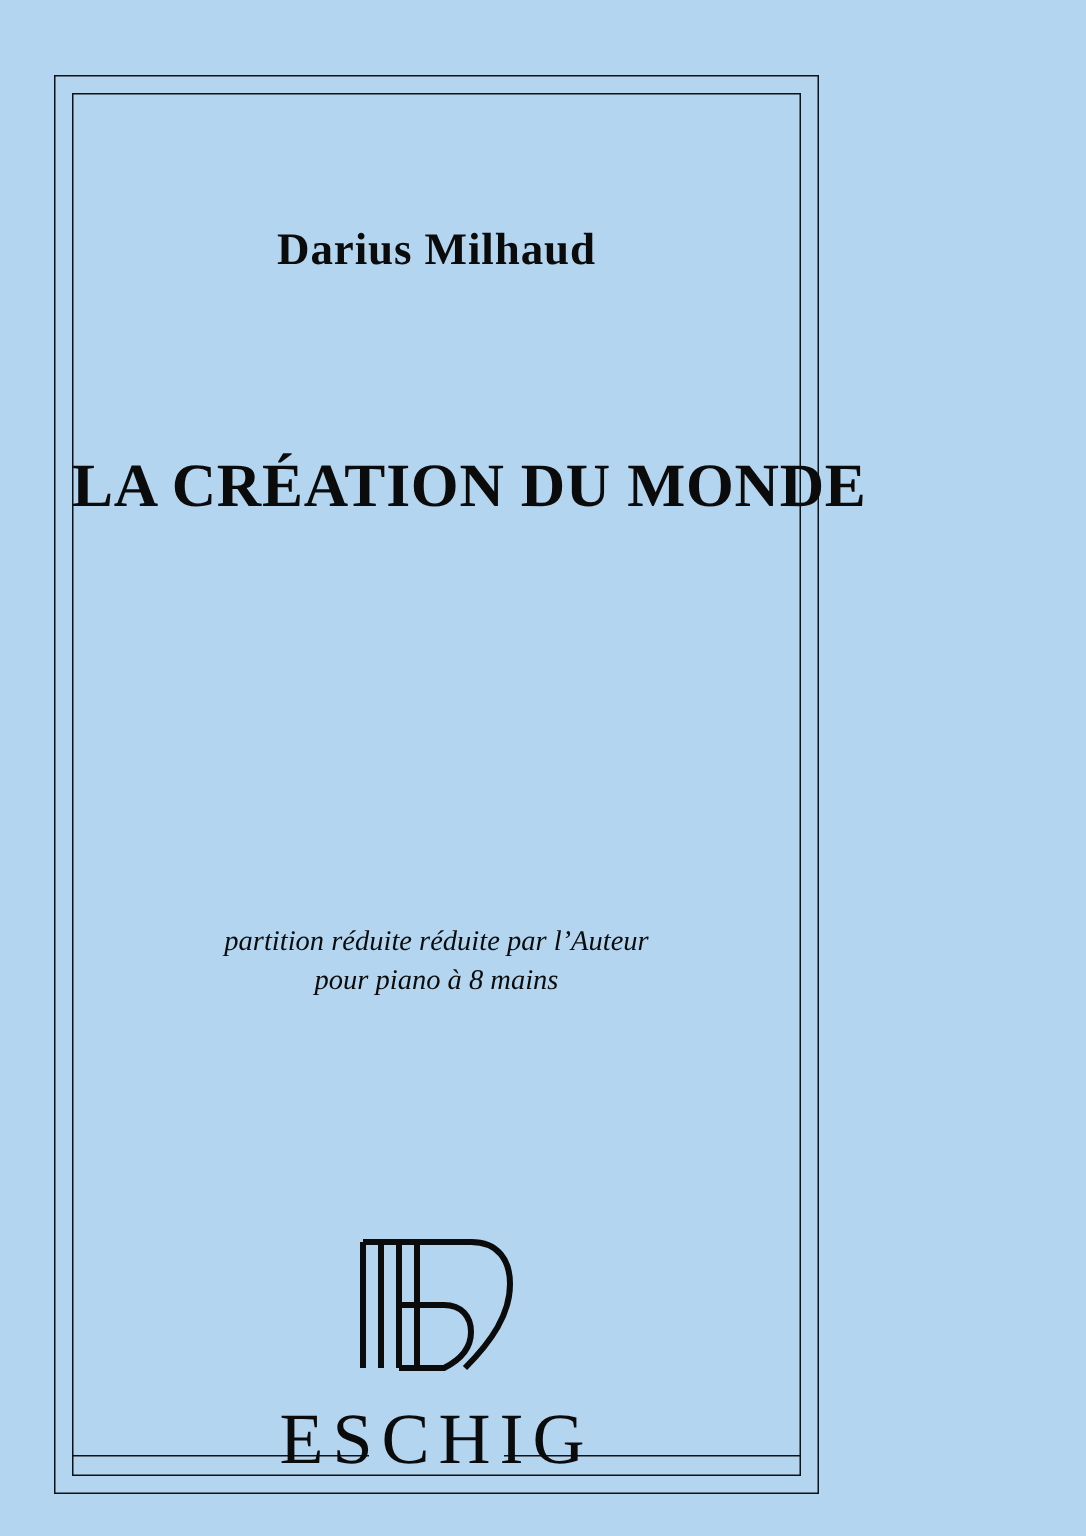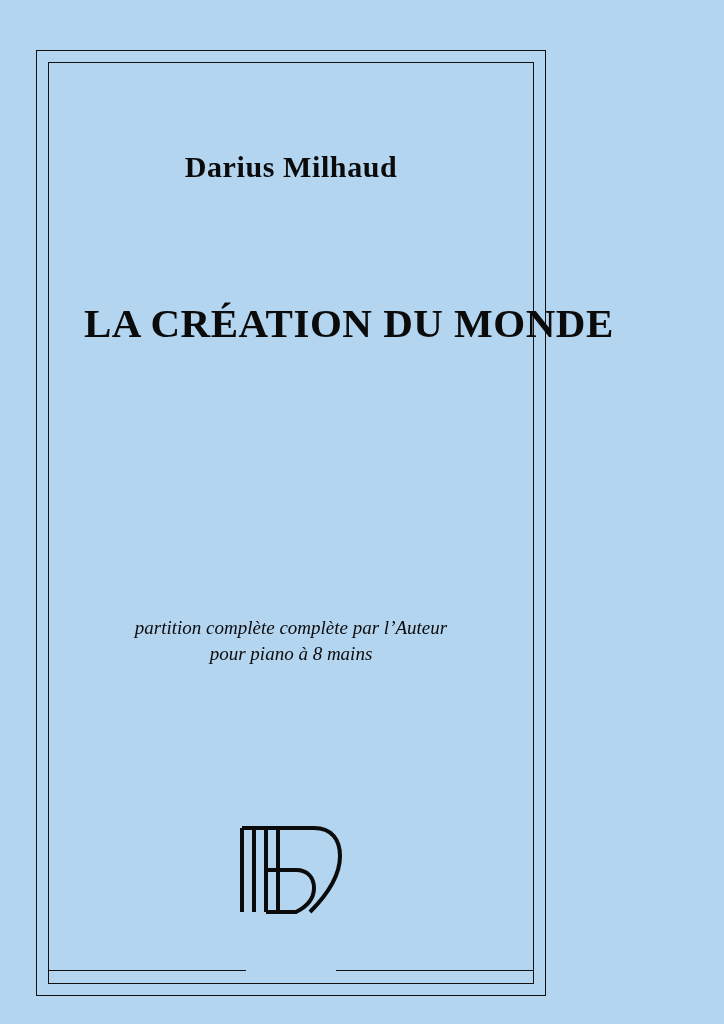--- a/index.html
+++ b/index.html
@@ -65,21 +65,20 @@
     top: 237px;
     left: 0;
     right: 0;
     text-align: right;
     font-family: "Liberation Serif", serif;
     font-weight: bold;
     font-size: 41px;
     letter-spacing: 0.5px;
     color: #0b0b0b;
     white-space: nowrap;
-    padding-left: 36px;
   }
   .subtitle {
     position: absolute;
     top: 553px;
     left: 0;
     right: 0;
     text-align: center;
     font-family: "Liberation Serif", serif;
     font-style: italic;
     font-size: 19px;
@@ -126,35 +125,36 @@
   <div class="frame-outer"></div>
   <div class="frame-inner"></div>
 
   <div class="content">
 
     <div class="composer">Darius Milhaud</div>
 
     <div class="title">LA CRÉATION DU MONDE</div>
 
     <div class="subtitle">
-      <span class="line1">partition complète complète par l’Auteur</span>
+      <span class="line1">partition réduite réduite par l’Auteur</span>
       <span class="line2">pour piano à 8 mains</span>
     </div>
 
     <div class="publisher-mark">
       <svg width="110" height="92" viewBox="0 0 110 92">
         <g fill="none" stroke="#0b0b0b" stroke-width="4">
           <line x1="6" y1="4" x2="6" y2="88"></line>
           <line x1="18" y1="4" x2="18" y2="88"></line>
           <line x1="30" y1="4" x2="30" y2="88"></line>
           <line x1="42" y1="4" x2="42" y2="88"></line>
           <path d="M6 4 H78 C96 4 104 16 104 32 C104 52 92 70 74 88"></path>
           <path d="M30 46 H60 C72 46 78 54 78 64 C78 74 72 82 60 88 H30"></path>
         </g>
       </svg>
     </div>
 
     <div class="rule-left"></div>
     <div class="rule-right"></div>
 
+    <div class="publisher-name">ESCHIG</div>
 
   </div>
 </div>
 
 </body></html>

